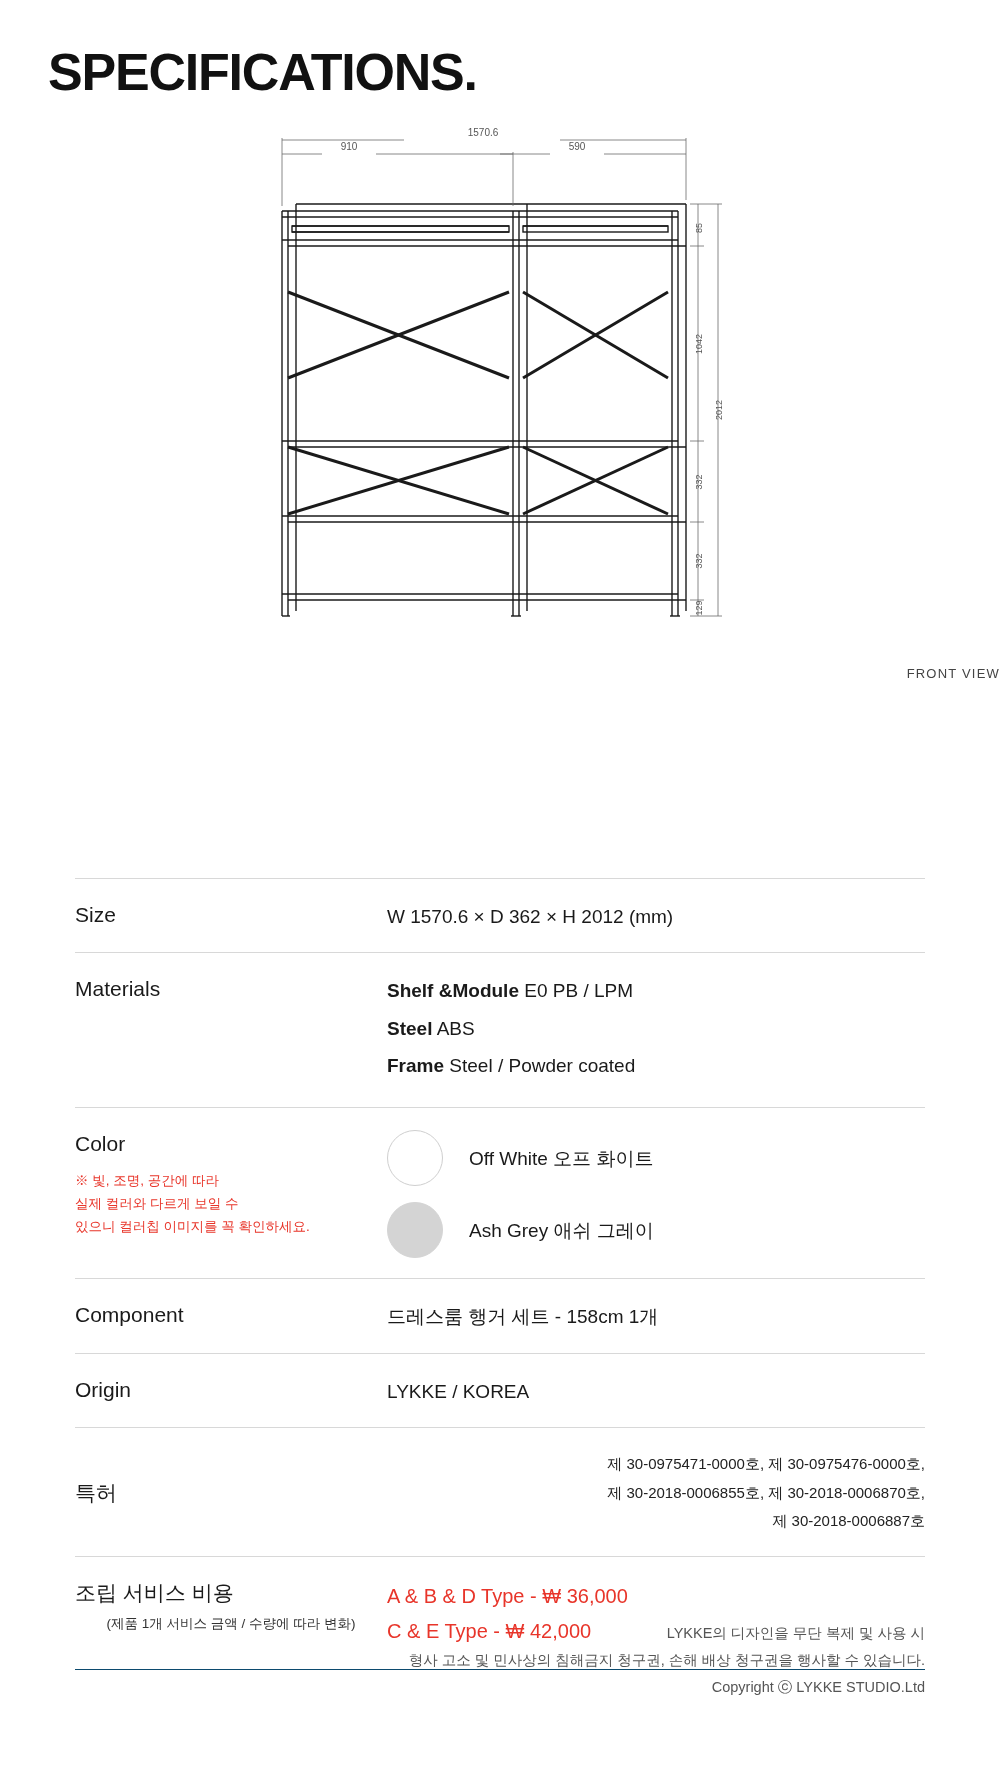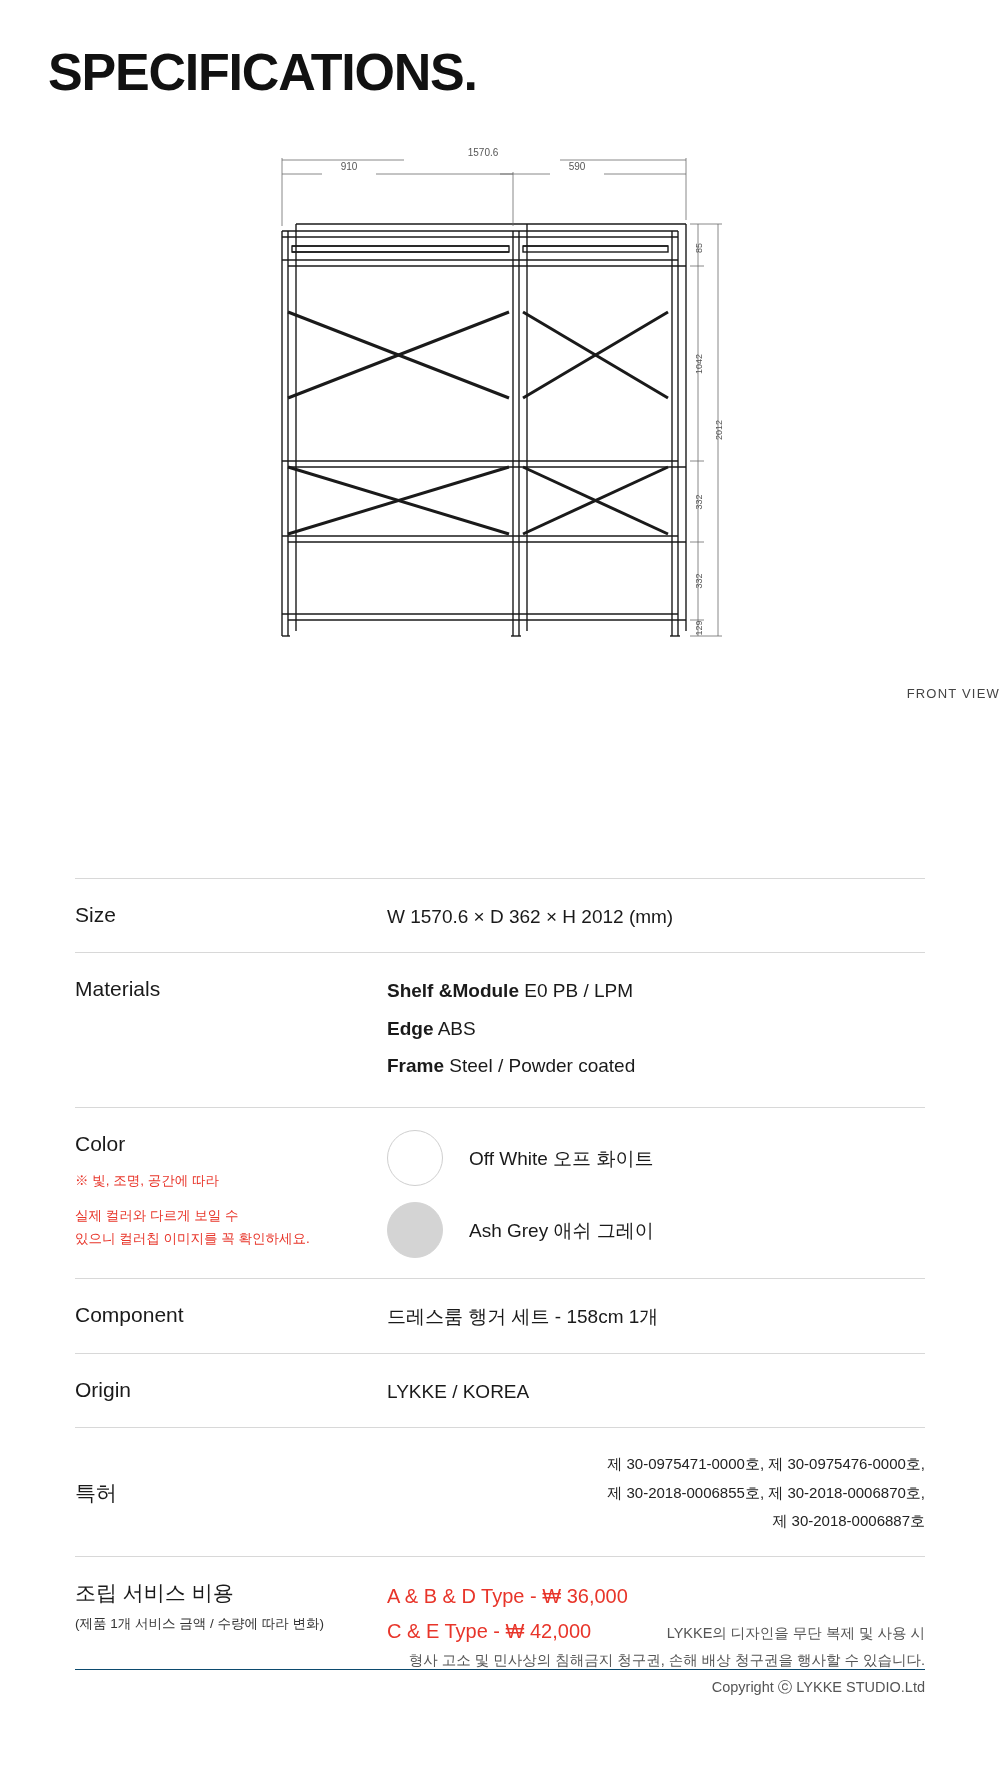--- a/index.html
+++ b/index.html
@@ -21,21 +21,21 @@
     font-size: 52px;
     font-weight: bold;
     letter-spacing: -1.2px;
     color: #111111;
   }
 
   
   .drawing-wrap {
     position: absolute;
     left: 0;
-    top: 136px;
+    top: 116px;
     width: 860px;
     height: 640px;
   }
   .drawing-svg { display: block; margin: 0 auto; }
   .front-view-label {
     position: absolute;
     top: 550px;
     width: 1000px;
     text-align: right;
     font-size: 13px;
@@ -72,20 +72,21 @@
   .label-sub {
     font-size: 13.5px;
     color: #e8352a;
     line-height: 1.55;
     margin-top: 12px;
   }
   .label-sub-dark {
     font-size: 13.5px;
     color: #333;
     margin-top: 8px;
+    text-align: center;
   }
   .mat-line { margin-bottom: 6px; font-size: 19px; }
   .mat-key { font-weight: bold; }
   .mat-key + span { font-weight: normal; }
 
   .color-row-inner { display: flex; align-items: center; margin-bottom: 16px; }
   .swatch {
     width: 56px; height: 56px; border-radius: 50%;
     margin-right: 26px;
   }
@@ -223,35 +224,35 @@
   </div>
 
   <div class="spec-row">
     <div class="spec-label">Materials</div>
     <div class="spec-value">
       <div class="mat-line">
         <span class="mat-key">Shelf &amp;Module</span>
         <span>E0 PB /  LPM</span>
       </div>
       <div class="mat-line">
-        <span class="mat-key">Edge</span>
+        <span class="mat-key">Steel</span>
         <span>ABS</span>
       </div>
       <div class="mat-line">
         <span class="mat-key">Frame</span>
         <span>Steel / Powder coated</span>
       </div>
     </div>
   </div>
 
   <div class="spec-row">
     <div class="spec-label">
       <div>Color</div>
       <div class="label-sub">※ 빛, 조명, 공간에 따라</div>
-      <div class="label-sub" style="margin-top:14px">실제 컬러와 다르게 보일 수</div>
+      <div class="label-sub" style="margin-top:2px">실제 컬러와 다르게 보일 수</div>
       <div class="label-sub" style="margin-top:2px">있으니 컬러칩 이미지를 꼭 확인하세요.</div>
     </div>
     <div class="spec-value">
       <div class="color-row-inner">
         <div class="swatch swatch-off-white"></div>
         <div class="swatch-label">Off White 오프 화이트</div>
       </div>
       <div class="color-row-inner" style="margin-bottom:0">
         <div class="swatch swatch-ash-grey"></div>
         <div class="swatch-label">Ash Grey 애쉬 그레이</div>

